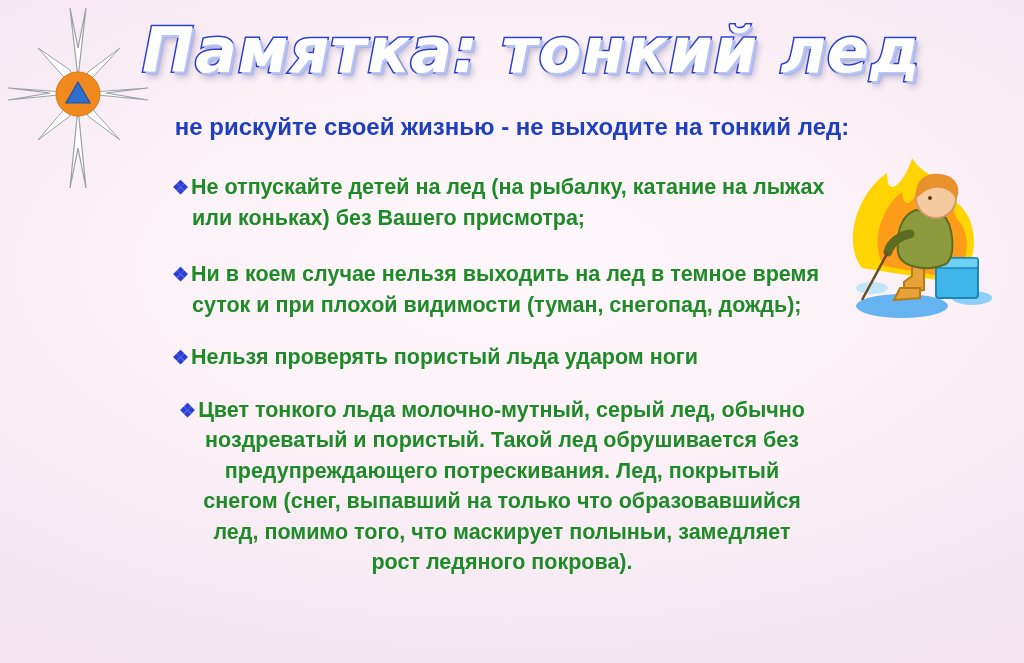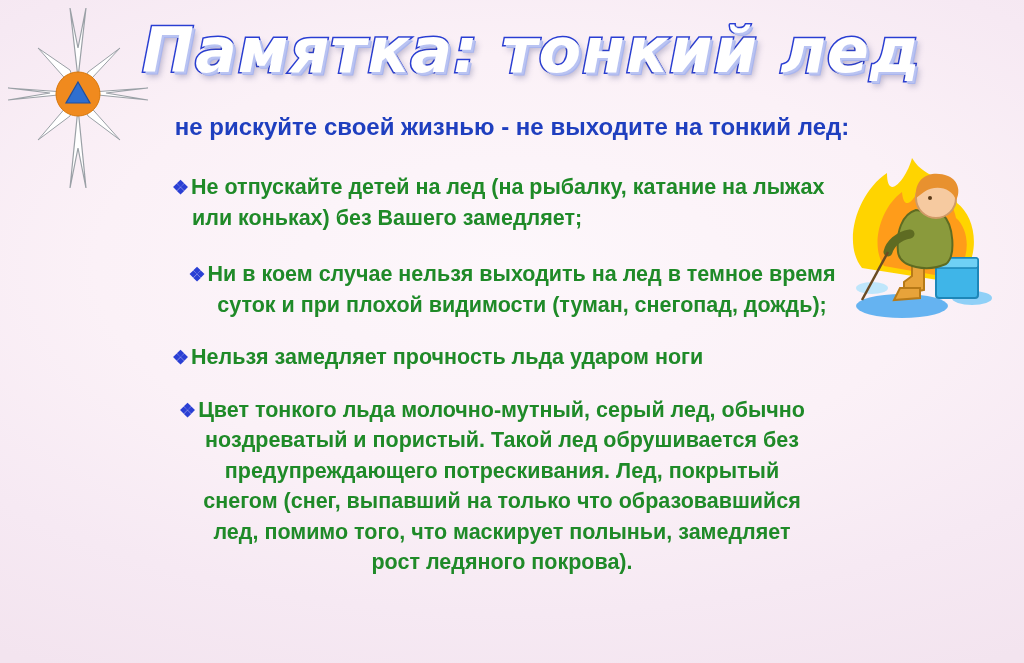--- a/index.html
+++ b/index.html
@@ -91,21 +91,21 @@
     padding-left: 20px;
     text-indent: -20px;
   }
   .bullet .marker {
     color: #2a3fd4;
     font-size: 19px;
     font-weight: bold;
     margin-right: 2px;
   }
   .bullet.b1 { width: 660px; }
-  .bullet.b2 { width: 660px; margin-top: 26px; text-align: center; }
+  .bullet.b2 { width: 660px; margin-top: 26px; }
   .bullet.b3 { width: 660px; margin-top: 22px; }
   .bullet.b4 { width: 620px; margin-top: 22px; text-align: center; }
 
   
   .fisher {
     position: absolute;
     right: 12px;
     top: 148px;
     width: 180px;
     height: 190px;
@@ -164,19 +164,19 @@
 
       <circle cx="104" cy="50" r="20" fill="#f6caa0" stroke="#cf9a66" stroke-width="2"></circle>
       <path d="M84 50 C82 28 100 22 116 28 C128 33 128 46 124 52 C120 40 104 36 92 44 Z" fill="#e8912f"></path>
       <circle cx="98" cy="50" r="2" fill="#5a3a18"></circle>
 
       <path d="M68 140 L88 140 L88 150 L62 152 Z" fill="#e7a33a" stroke="#b77a18" stroke-width="2"></path>
     </svg>
   </div>
 
   <div class="content">
-    <p class="bullet b1"><span class="marker">❖</span><span>Не отпускайте детей на лед (на рыбалку, катание на лыжах или коньках) без Вашего замедляет;</span></p>
+    <p class="bullet b1"><span class="marker">❖</span><span>Не отпускайте детей на лед (на рыбалку, катание на лыжах или коньках) без Вашего присмотра;</span></p>
     <p class="bullet b2"><span class="marker">❖</span><span>Ни в коем случае нельзя выходить на лед в темное время суток и при плохой видимости (туман, снегопад, дождь);</span></p>
-    <p class="bullet b3"><span class="marker">❖</span><span>Нельзя замедляет прочность льда ударом ноги</span></p>
+    <p class="bullet b3"><span class="marker">❖</span><span>Нельзя проверять пористый льда ударом ноги</span></p>
     <p class="bullet b4"><span class="marker">❖</span><span>Цвет тонкого льда молочно-мутный, серый лед, обычно ноздреватый и пористый. Такой лед обрушивается без предупреждающего потрескивания. Лед, покрытый снегом (снег, выпавший на только что образовавшийся лед, помимо того, что маскирует полыньи, замедляет рост ледяного покрова).</span></p>
   </div>
 
 </div>
 
 </body></html>

